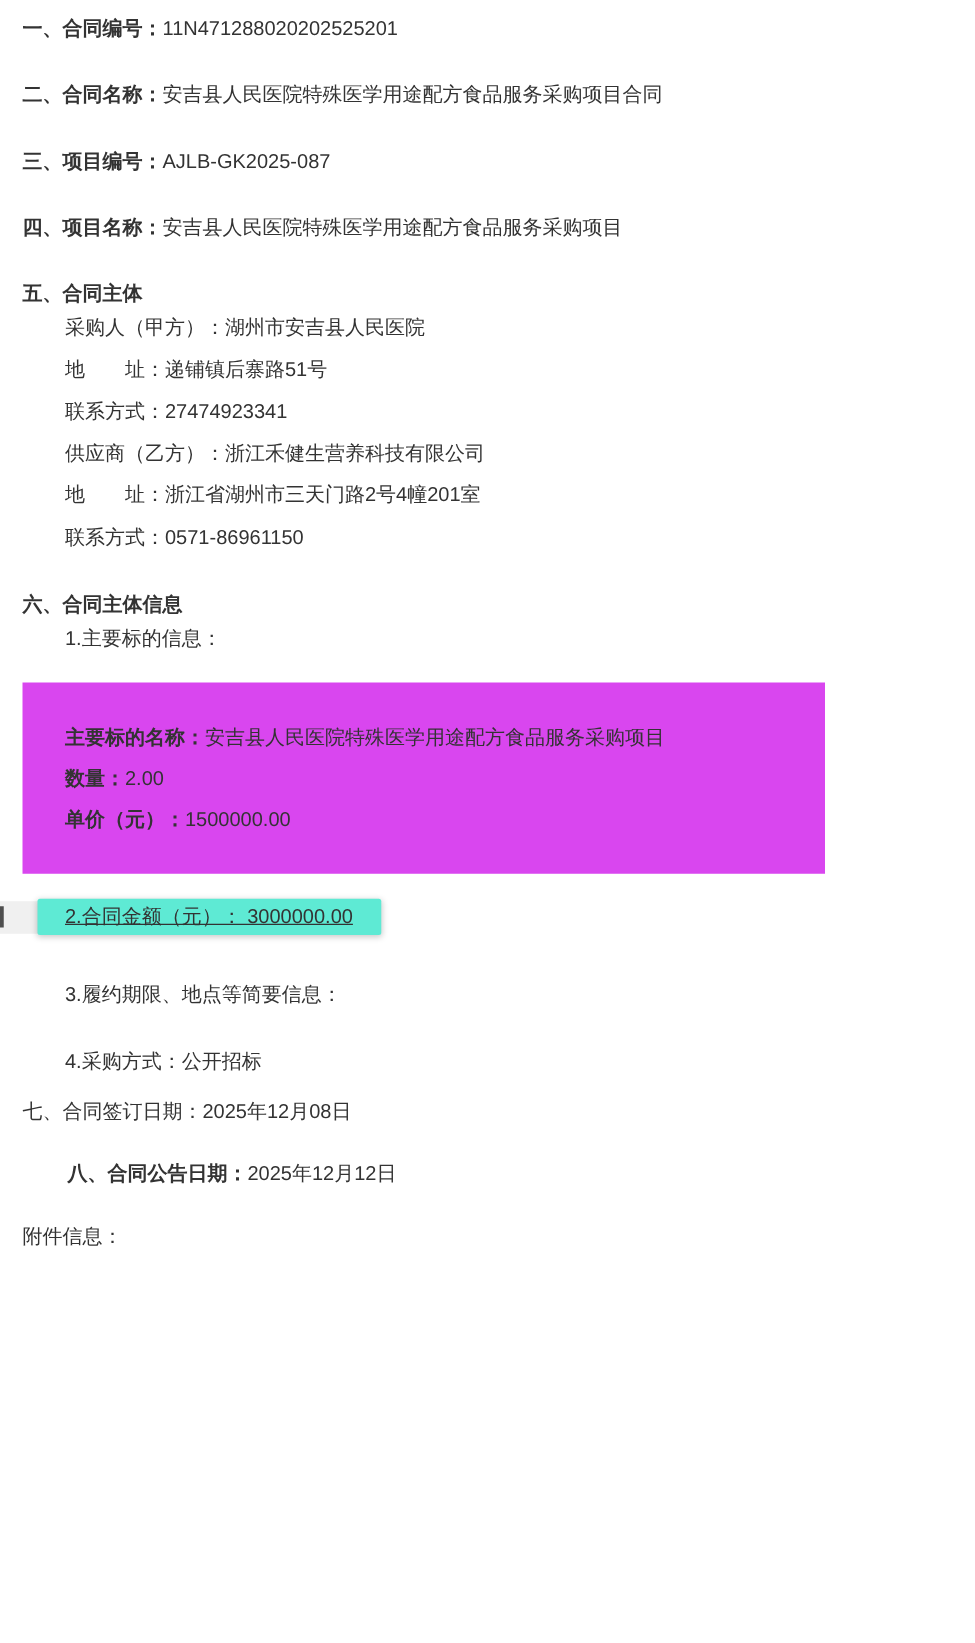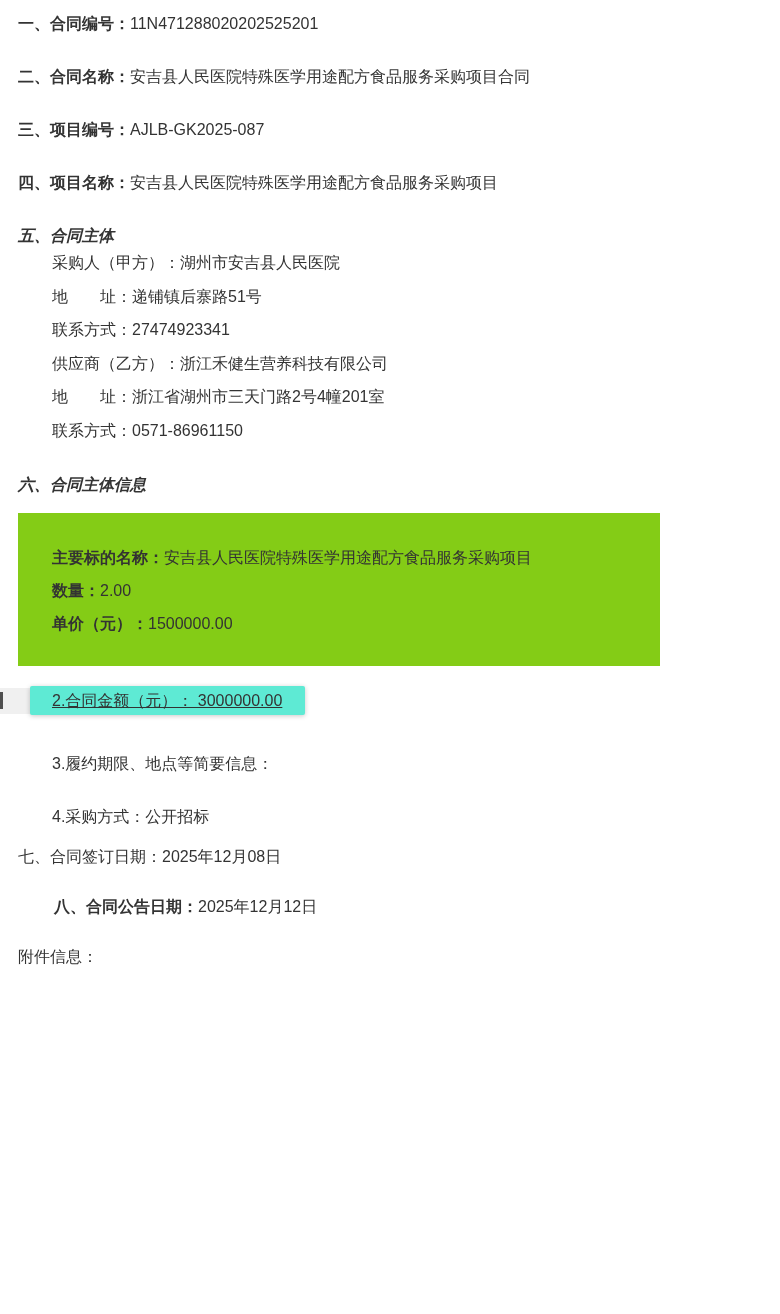--- a/index.html
+++ b/index.html
@@ -6,29 +6,29 @@
   body{
     width:780px;height:1314px;overflow:hidden;background:#ffffff;
     font-family:"Liberation Sans","DejaVu Sans",sans-serif;
     font-size:16px;color:#333333;
     -webkit-font-smoothing:antialiased;
   }
   .doc{position:relative;width:660px;padding-top:14px;box-sizing:border-box;}
   
   .hrow{margin:0 0 33px 18px;line-height:20px;white-space:nowrap;}
   .hrow .lbl{font-weight:bold;}
-  .hrow.tight{margin-bottom:0;font-style:italic;}
+  .hrow.tight{margin-bottom:0;}
   .subline{line-height:33.5px;white-space:nowrap;}
   .parties{margin:0 0 0 52px;}
   .mt-six{margin-top:28px;}
   .item1{margin-left:52px;line-height:33px;}
   
   .graybox{
     margin:18px 0 0 18px;
-    background:#84cc16;
+    background:#d946ef;
     padding:28px 14px 26px 34px;
     box-sizing:border-box;
   }
   .boxline{line-height:33px;white-space:nowrap;}
   .boxline .lbl,.spec .lbl{font-weight:bold;}
   .specval{white-space:pre;}
   .spec{line-height:33px;}
   
   .amount-row{position:relative;height:29px;margin:20px 0 0 0;}
   .gray-strip{position:absolute;left:0;top:2px;width:34px;height:26px;background:#f0f0f0;}
@@ -77,20 +77,21 @@
     <div class="subline">联系方式：27474923341</div>
     <div class="subline">供应商（乙方）：浙江禾健生营养科技有限公司</div>
     <div class="subline">地　　址：浙江省湖州市三天门路2号4幢201室</div>
     <div class="subline">联系方式：0571-86961150</div>
   </div>
 
   <div class="hrow tight mt-six">
     <span class="lbl">六、合同主体信息</span>
   </div>
 
+  <div class="item1">1.主要标的信息：</div>
 
   <div class="graybox">
     <div class="boxline">
       <span class="lbl">主要标的名称：</span><span>安吉县人民医院特殊医学用途配方食品服务采购项目</span>
     </div>
     <div class="boxline">
       <span class="lbl">数量：</span><span>2.00</span>
     </div>
     <div class="boxline">
       <span class="lbl">单价（元）：</span><span>1500000.00</span>

